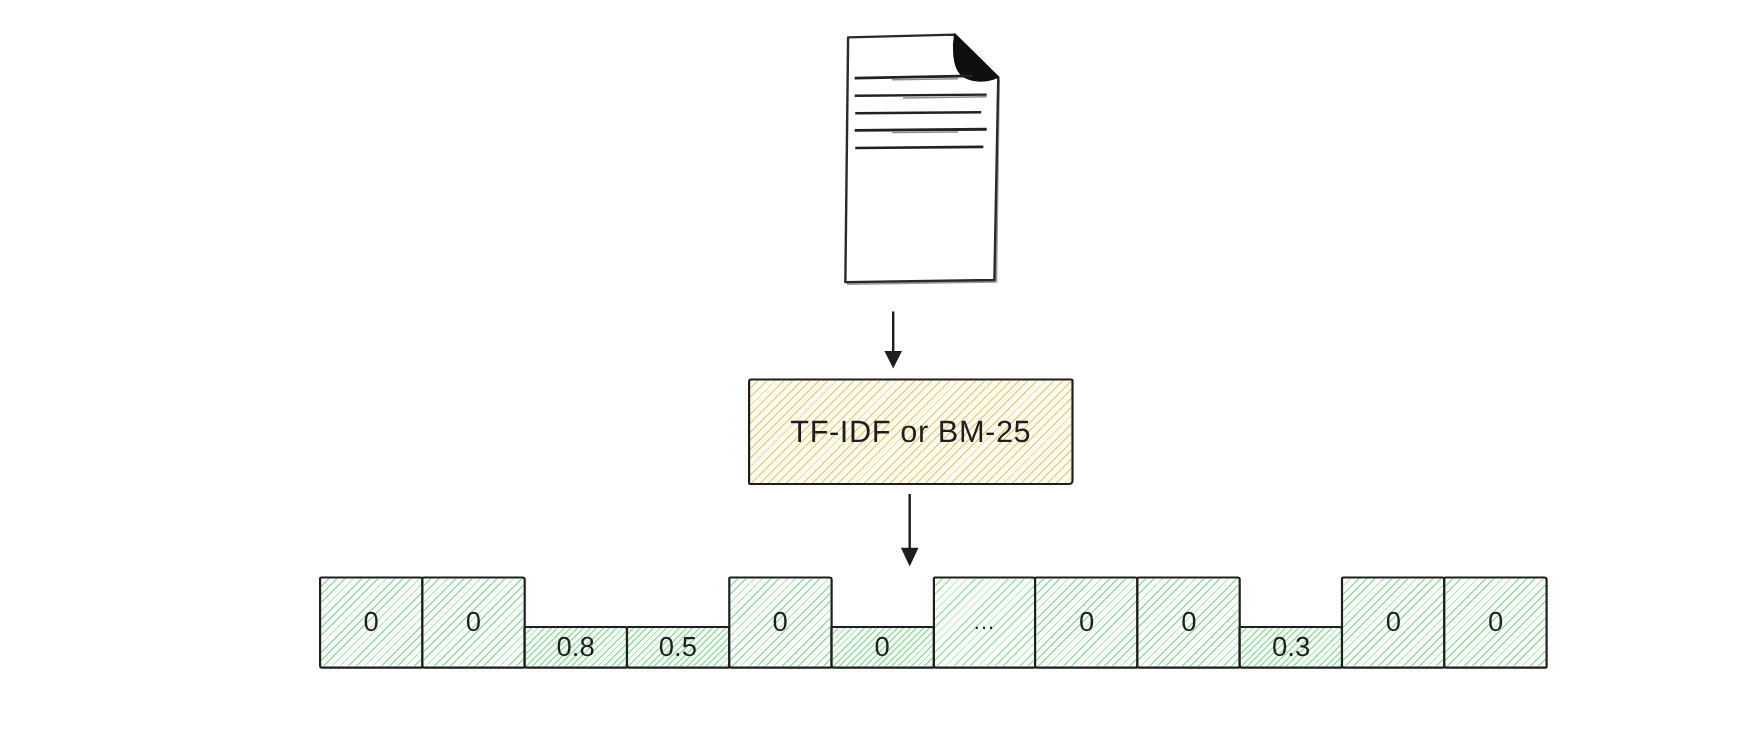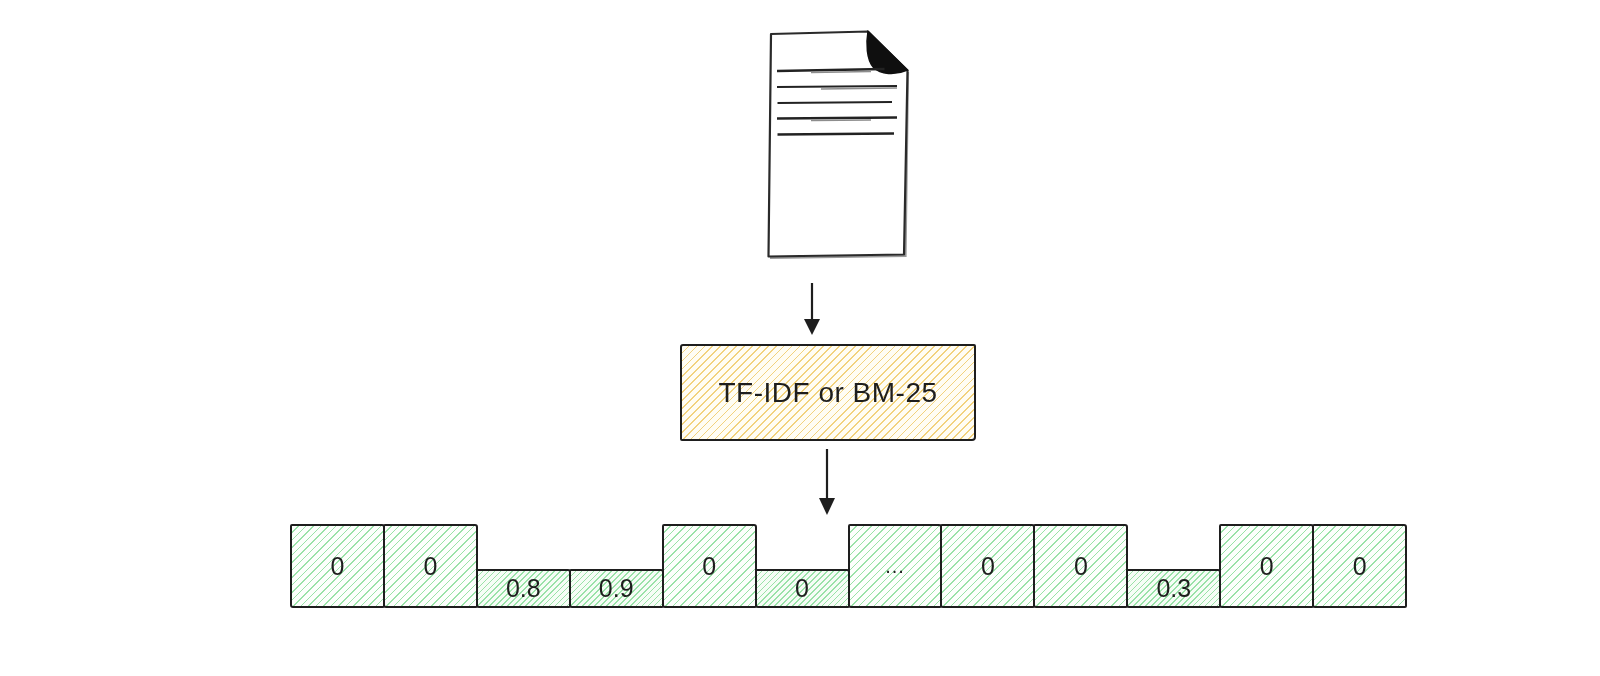--- a/index.html
+++ b/index.html
@@ -115,21 +115,21 @@
 
   <svg class="abs arrow-2" viewBox="0 0 26 67" xmlns="http://www.w3.org/2000/svg">
     <line x1="13" y1="0" x2="13" y2="50" stroke="#1e1e1e" stroke-width="2.2"></line>
     <polygon points="5,49 21,49 13,66" fill="#1e1e1e"></polygon>
   </svg>
 
   <div class="abs vector-row">
       <div class="cell">0</div>
       <div class="cell">0</div>
       <div class="cell dense">0.8</div>
-      <div class="cell dense">0.9</div>
+      <div class="cell dense">0.5</div>
       <div class="cell">0</div>
       <div class="cell dense">0</div>
       <div class="cell ellipsis">...</div>
       <div class="cell">0</div>
       <div class="cell">0</div>
       <div class="cell dense">0.3</div>
       <div class="cell">0</div>
       <div class="cell">0</div>
     </div>
 

